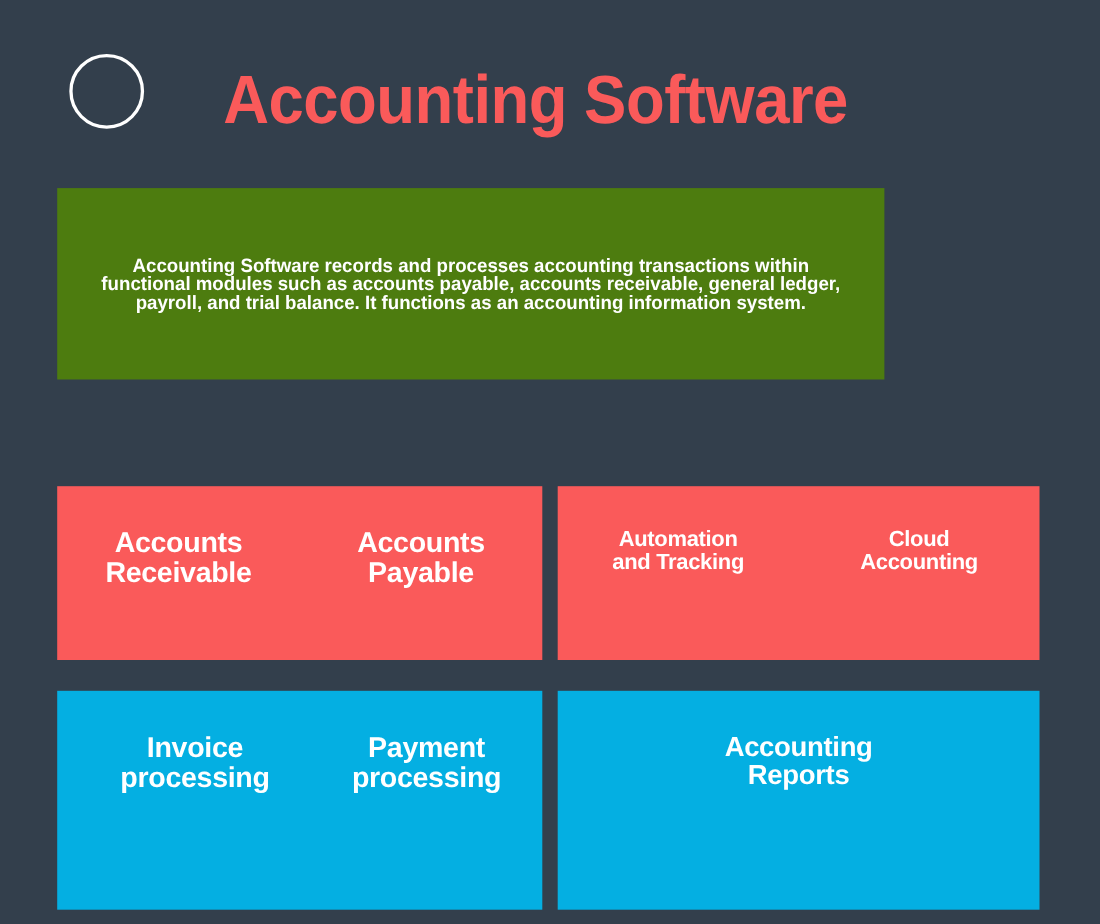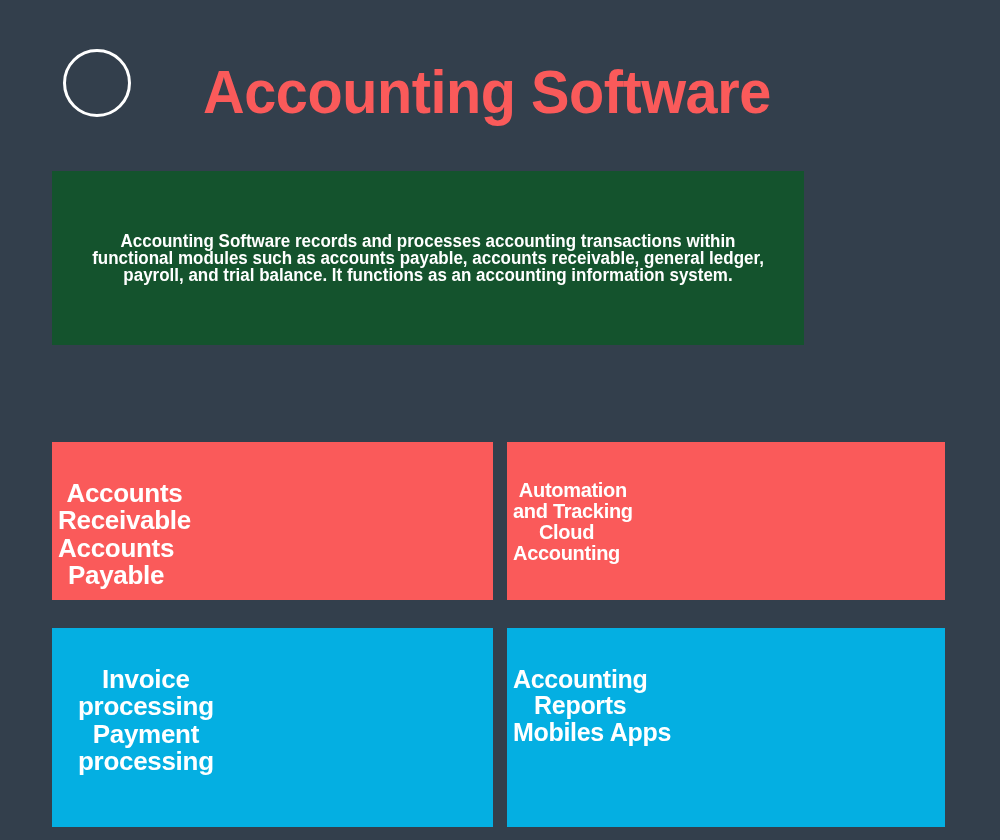--- a/index.html
+++ b/index.html
@@ -50,21 +50,21 @@
     transform-origin: left center;
   }
 
   
   .desc-banner {
     position: absolute;
     left: 52px;
     top: 171px;
     width: 752px;
     height: 174px;
-    background: #14532d;
+    background: #4d7c0f;
     display: flex;
     align-items: center;
     justify-content: center;
   }
   .desc-text {
     width: 730px;
     text-align: center;
     color: #ffffff;
     font-size: 17.5px;
     line-height: 17px;
@@ -78,21 +78,20 @@
   
   .card {
     position: absolute;
     box-sizing: border-box;
     overflow: hidden;
   }
   .card-inner {
     display: flex;
     align-items: flex-start;
     padding-top: 38px;
-    flex-direction: column;
   }
   .card-col {
     flex: 1 1 50%;
     text-align: center;
     color: #ffffff;
     font-weight: bold;
     font-size: 26px;
     line-height: 1.05;
     letter-spacing: -0.3px;
     white-space: pre-line;
@@ -144,15 +143,14 @@
 processing</div>
     <div class="card-col">Payment
 processing</div>
   </div>
 </div>
 
 <div class="card" id="card-reports">
   <div class="card-inner">
     <div class="card-col">Accounting
 Reports</div>
-    <div class="card-col">Mobiles Apps</div>
   </div>
 </div>
 
 </body></html>

